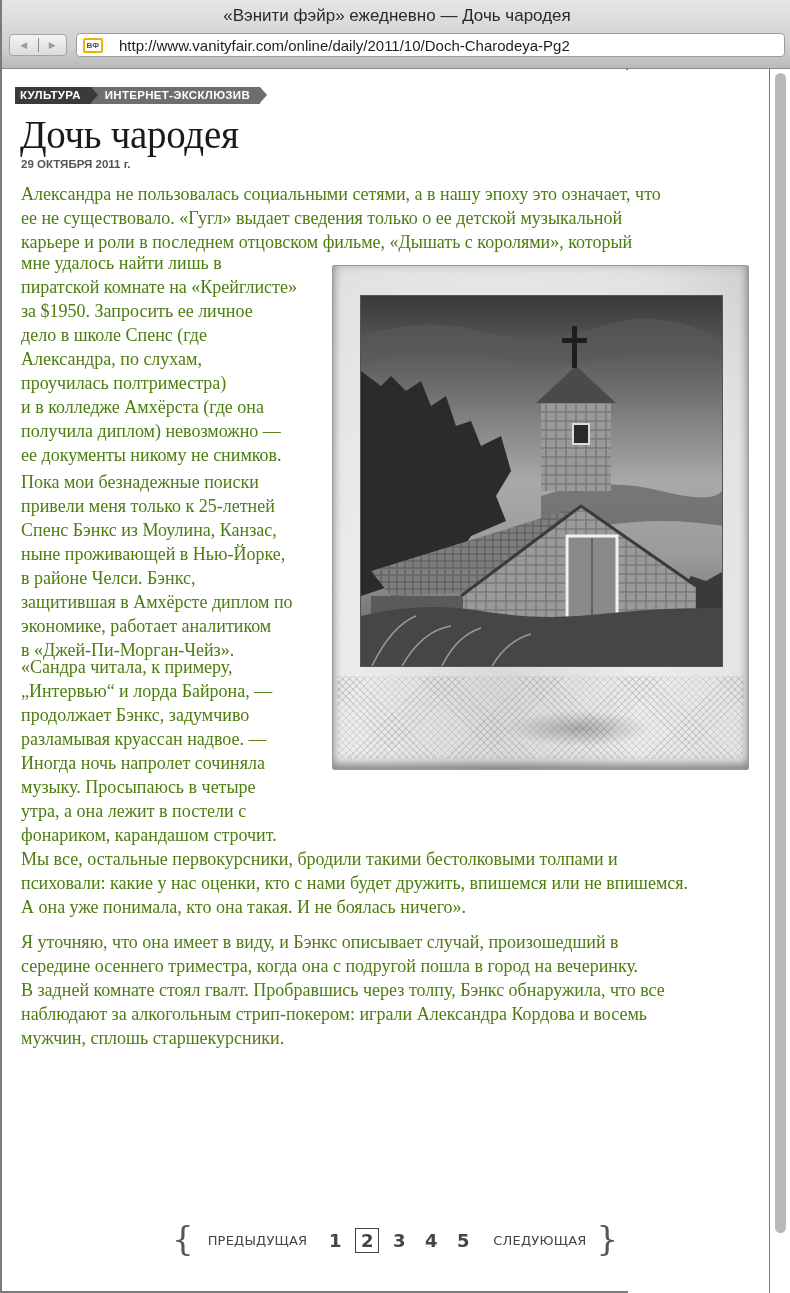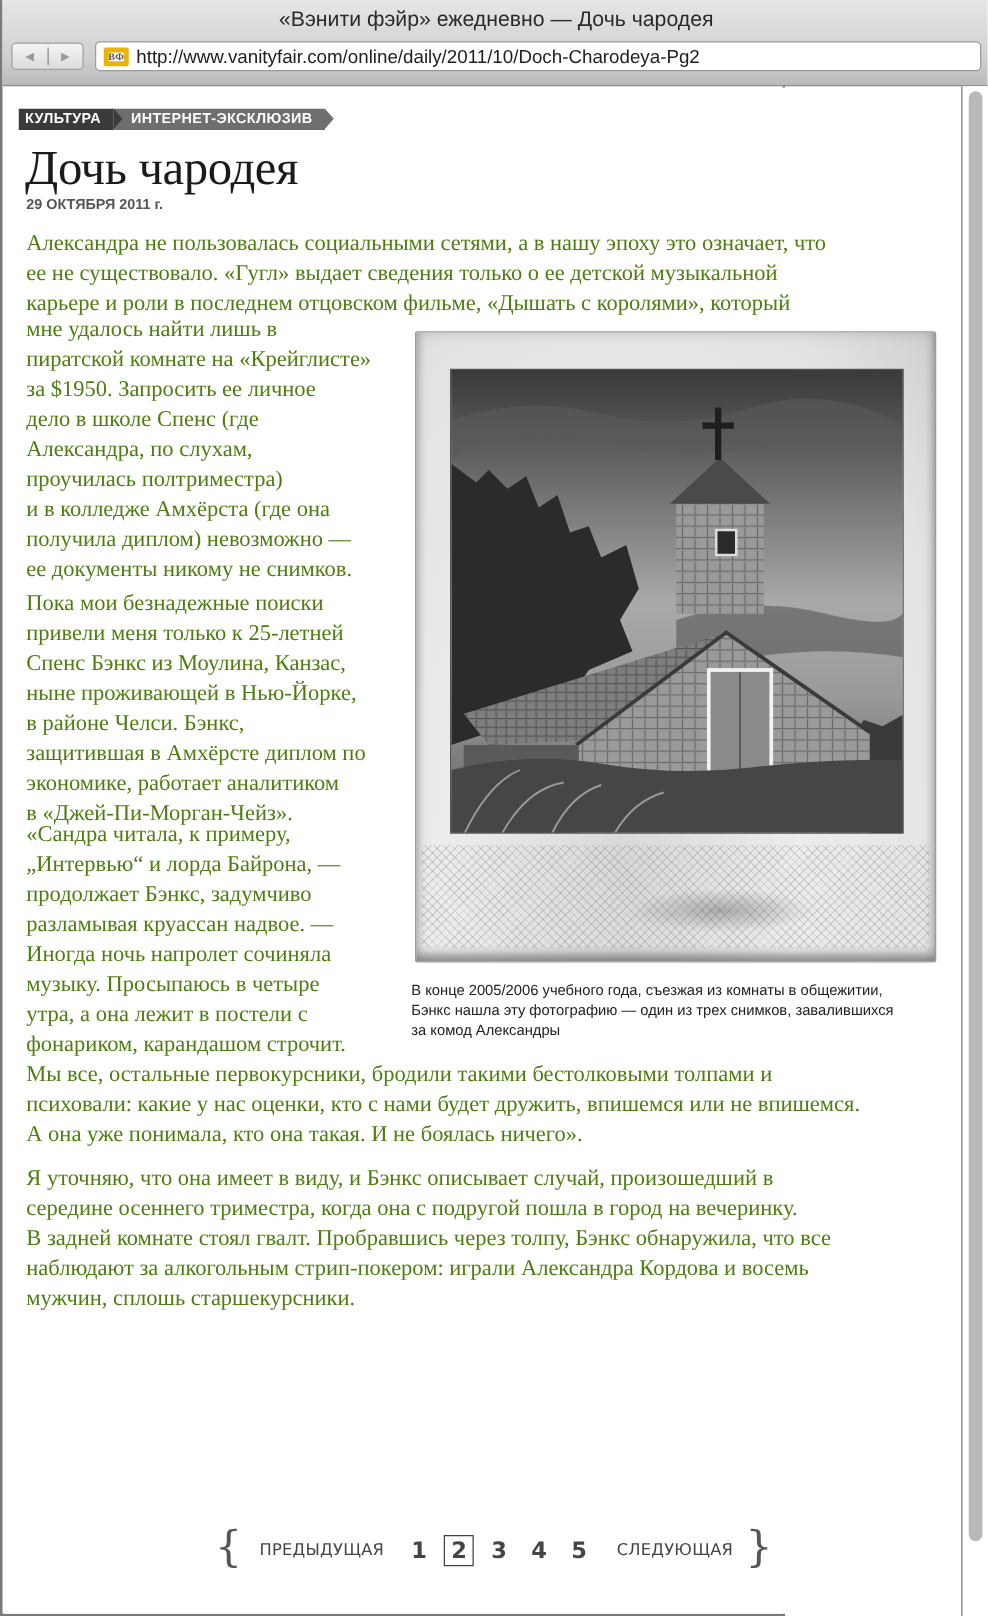--- a/index.html
+++ b/index.html
@@ -30,23 +30,23 @@
       flex: 1; height: 100%; display: flex; align-items: center; justify-content: center;
       color: #9a9a9a; font-size: 9px; cursor: pointer;
     }
     .nav-sep { width: 1px; height: 14px; background: #8a8a8a; }
     .urlbar {
       position: absolute; left: 74px; top: 33px; width: 709px; height: 24px;
       background: #fff; border: 1px solid #9c9c9c; border-radius: 4px;
       display: flex; align-items: center; padding-left: 6px;
     }
     .favicon {
-      width: 20px; height: 15px; border: 4px solid #eab308; border-radius: 2px;
+      width: 20px; height: 15px; border: 2px solid #eab308; border-radius: 2px;
       font-size: 8px; font-weight: bold; color: #555; display: flex;
-      align-items: center; justify-content: center; margin-right: 6px; letter-spacing: 0.3px; font-family: Liberation Serif, serif;
+      align-items: center; justify-content: center; margin-right: 16px; letter-spacing: 0.3px;
     }
     .url-text { font-size: 15px; color: #1e1e1e; font-family: "Liberation Sans", sans-serif; }
 
     
     .scroll-track {
       position: absolute; left: 767px; top: 69px; width: 21px; height: 1224px;
       border-left: 1px solid #7a7a7a; background: #fff;
     }
     .scroll-thumb {
       position: absolute; left: 5px; top: 4px; width: 11px; height: 1160px;
@@ -271,25 +271,20 @@
 
           <rect x="206" y="240" width="50" height="88" fill="#8a8a8a" stroke="#f2f2f2" stroke-width="3"></rect>
           <line x1="231" y1="242" x2="231" y2="326" stroke="#555" stroke-width="1.5"></line>
 
           <path d="M0 320 Q60 305 120 315 T240 318 T363 312 V372 H0Z" fill="#464646"></path>
           <path d="M10 372 Q30 330 55 320 M40 372 Q60 335 90 330 M130 372 Q145 345 170 338 M80 372 Q95 340 120 332" stroke="#9a9a9a" stroke-width="1.5" fill="none"></path>
         </svg>
       </div>
     </div>
 
-    <div class="caption">
-      <span class="line">В конце 2005/2006 учебного года, съезжая из комнаты в общежитии,</span>
-      <span class="line">Бэнкс нашла эту фотографию — один из трех снимков, завалившихся</span>
-      <span class="line">за комод Александры</span>
-    </div>
 
     <div class="pager">
       <span class="brace">{</span>
       <span class="pager-link pager-prev">ПРЕДЫДУЩАЯ</span>
       <span class="page-num">1</span>
       <span class="page-num current">2</span>
       <span class="page-num">3</span>
       <span class="page-num">4</span>
       <span class="page-num">5</span>
       <span class="pager-link pager-next">СЛЕДУЮЩАЯ</span>

